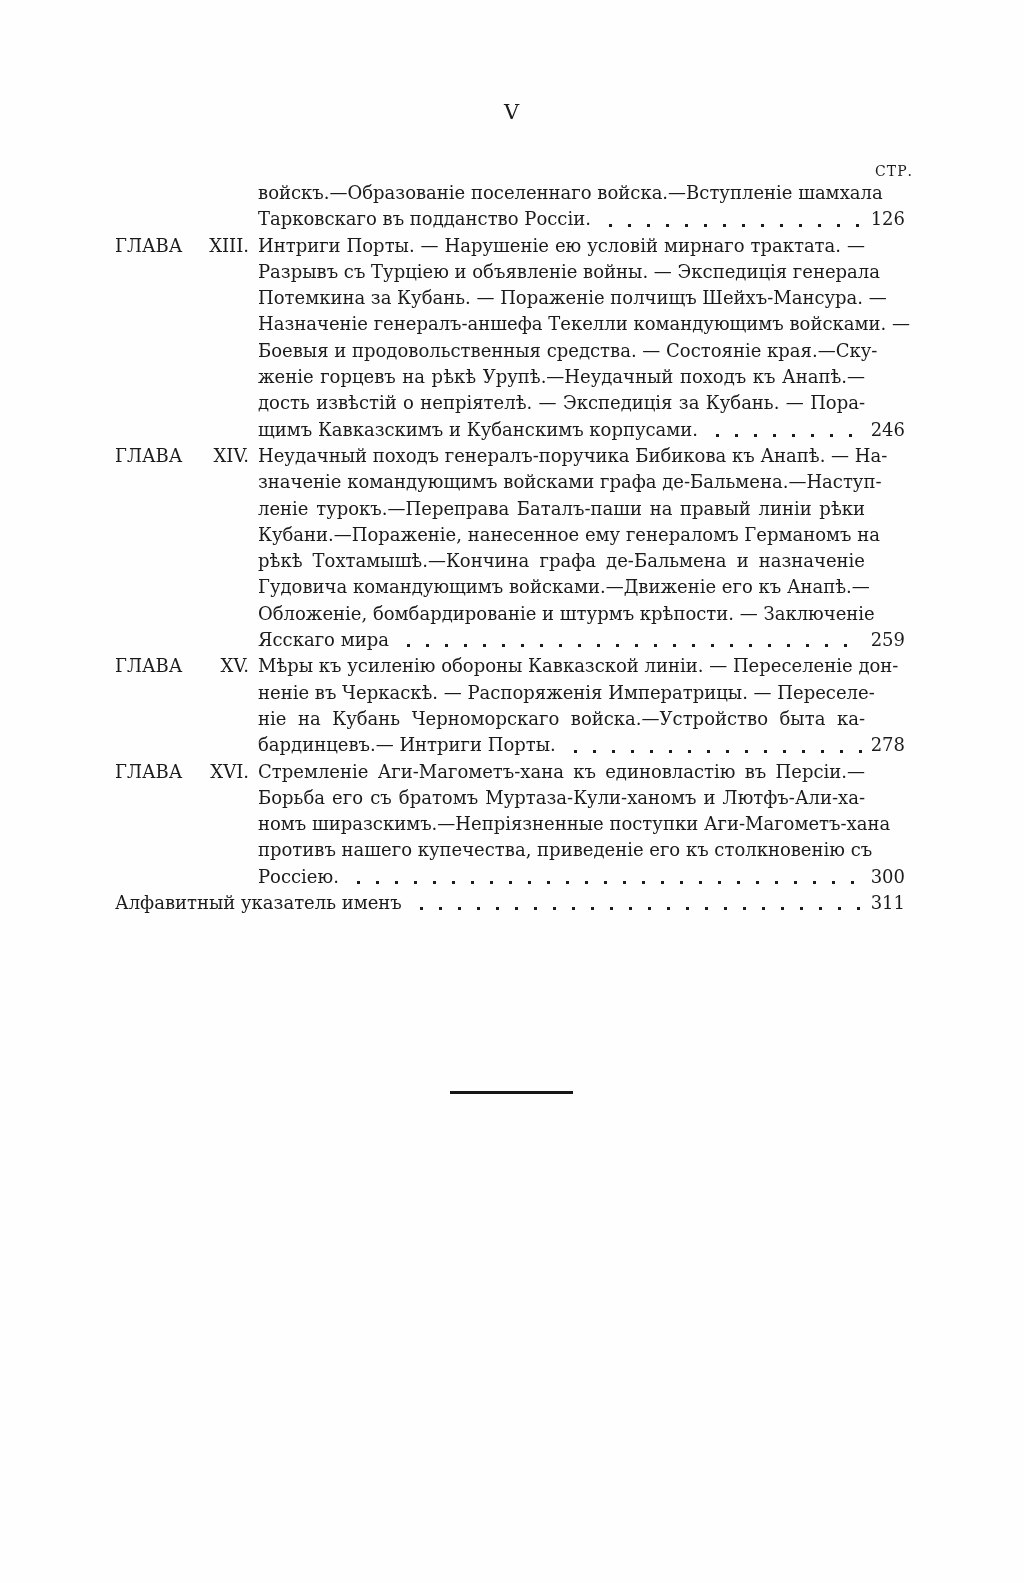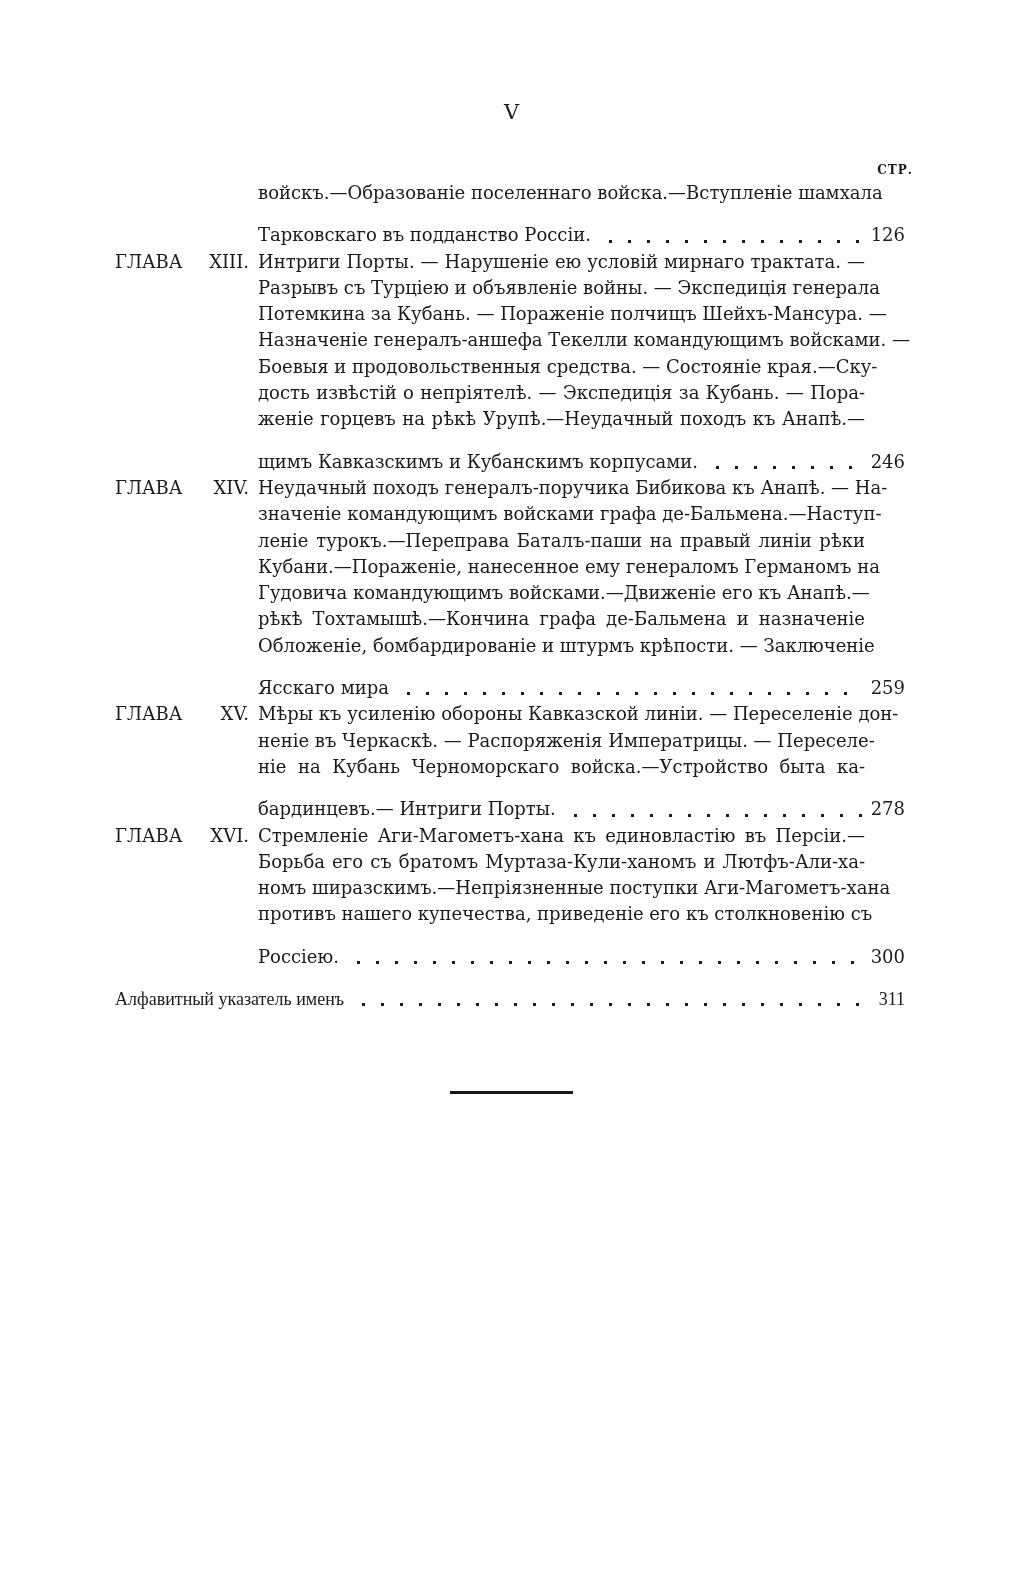--- a/index.html
+++ b/index.html
@@ -18,51 +18,51 @@
     left: 0;
     width: 100%;
     text-align: center;
     font-size: 21px;
     letter-spacing: 1px;
   }
   .col-header {
     position: absolute;
     top: 163px;
     right: 111px;
-    font-size: 12px;
-    font-weight: bold;
+    font-size: 14px;
+    font-weight: normal;
     letter-spacing: 1px;
   }
   .entries {
     position: absolute;
     top: 180px;
     left: 115px;
     width: 790px;
     font-size: 18px;
     line-height: 26.3px;
   }
   .entry { position: relative; padding-left: 143px; }
-  .entry.no-indent { padding-left: 0; font-family: Liberation Serif, serif; }
+  .entry.no-indent { padding-left: 0; }
   .entry-label {
     position: absolute;
     left: 0;
     top: 0;
     width: 134px;
     display: flex;
     justify-content: space-between;
     text-align: right;
   }
   .line {
     width: 607px;
     text-align: justify;
     text-align-last: justify;
     white-space: nowrap;
   }
   .last-line { display: flex; align-items: baseline; }
-  .last-text { white-space: nowrap; margin-top: 16px; }
+  .last-text { white-space: nowrap; }
   .leader {
     flex: 1 1 auto;
     height: 5px;
     align-self: flex-end;
     margin: 0 8px 5px 10px;
     background-image: radial-gradient(circle, #1c1c1c 1.7px, transparent 2px);
     background-size: 19px 5px;
     background-repeat: repeat-x;
     background-position: 0 50%;
   }
@@ -94,39 +94,39 @@
       <div class="entry">
         <div class="entry-label">
           <span>ГЛАВА</span>
           <span>XIII.</span>
         </div>
         <div class="line">Интриги Порты. — Нарушеніе ею условій мирнаго трактата. —</div>
         <div class="line">Разрывъ съ Турціею и объявленіе войны. — Экспедиція генерала</div>
         <div class="line">Потемкина за Кубань. — Пораженіе полчищъ Шейхъ-Мансура. —</div>
         <div class="line">Назначеніе генералъ-аншефа Текелли командующимъ войсками. —</div>
         <div class="line">Боевыя и продовольственныя средства. — Состояніе края.—Ску-</div>
+        <div class="line">женіе горцевъ на рѣкѣ Урупѣ.—Неудачный походъ къ Анапѣ.—</div>
         <div class="line">дость извѣстій о непріятелѣ. — Экспедиція за Кубань. — Пора-</div>
-        <div class="line">женіе горцевъ на рѣкѣ Урупѣ.—Неудачный походъ къ Анапѣ.—</div>
         <div class="last-line">
           <span class="last-text">щимъ Кавказскимъ и Кубанскимъ корпусами.</span>
           <span class="leader"></span>
           <span class="pageno">246</span>
         </div>
       </div>
       <div class="entry">
         <div class="entry-label">
           <span>ГЛАВА</span>
           <span>XIV.</span>
         </div>
         <div class="line">Неудачный походъ генералъ-поручика Бибикова къ Анапѣ. — На-</div>
         <div class="line">значеніе командующимъ войсками графа де-Бальмена.—Наступ-</div>
         <div class="line">леніе турокъ.—Переправа Баталъ-паши на правый линіи рѣки</div>
         <div class="line">Кубани.—Пораженіе, нанесенное ему генераломъ Германомъ на</div>
+        <div class="line">рѣкѣ Тохтамышѣ.—Кончина графа де-Бальмена и назначеніе</div>
         <div class="line">Гудовича командующимъ войсками.—Движеніе его къ Анапѣ.—</div>
-        <div class="line">рѣкѣ Тохтамышѣ.—Кончина графа де-Бальмена и назначеніе</div>
         <div class="line">Обложеніе, бомбардированіе и штурмъ крѣпости. — Заключеніе</div>
         <div class="last-line">
           <span class="last-text">Ясскаго мира</span>
           <span class="leader"></span>
           <span class="pageno">259</span>
         </div>
       </div>
       <div class="entry">
         <div class="entry-label">
           <span>ГЛАВА</span>

